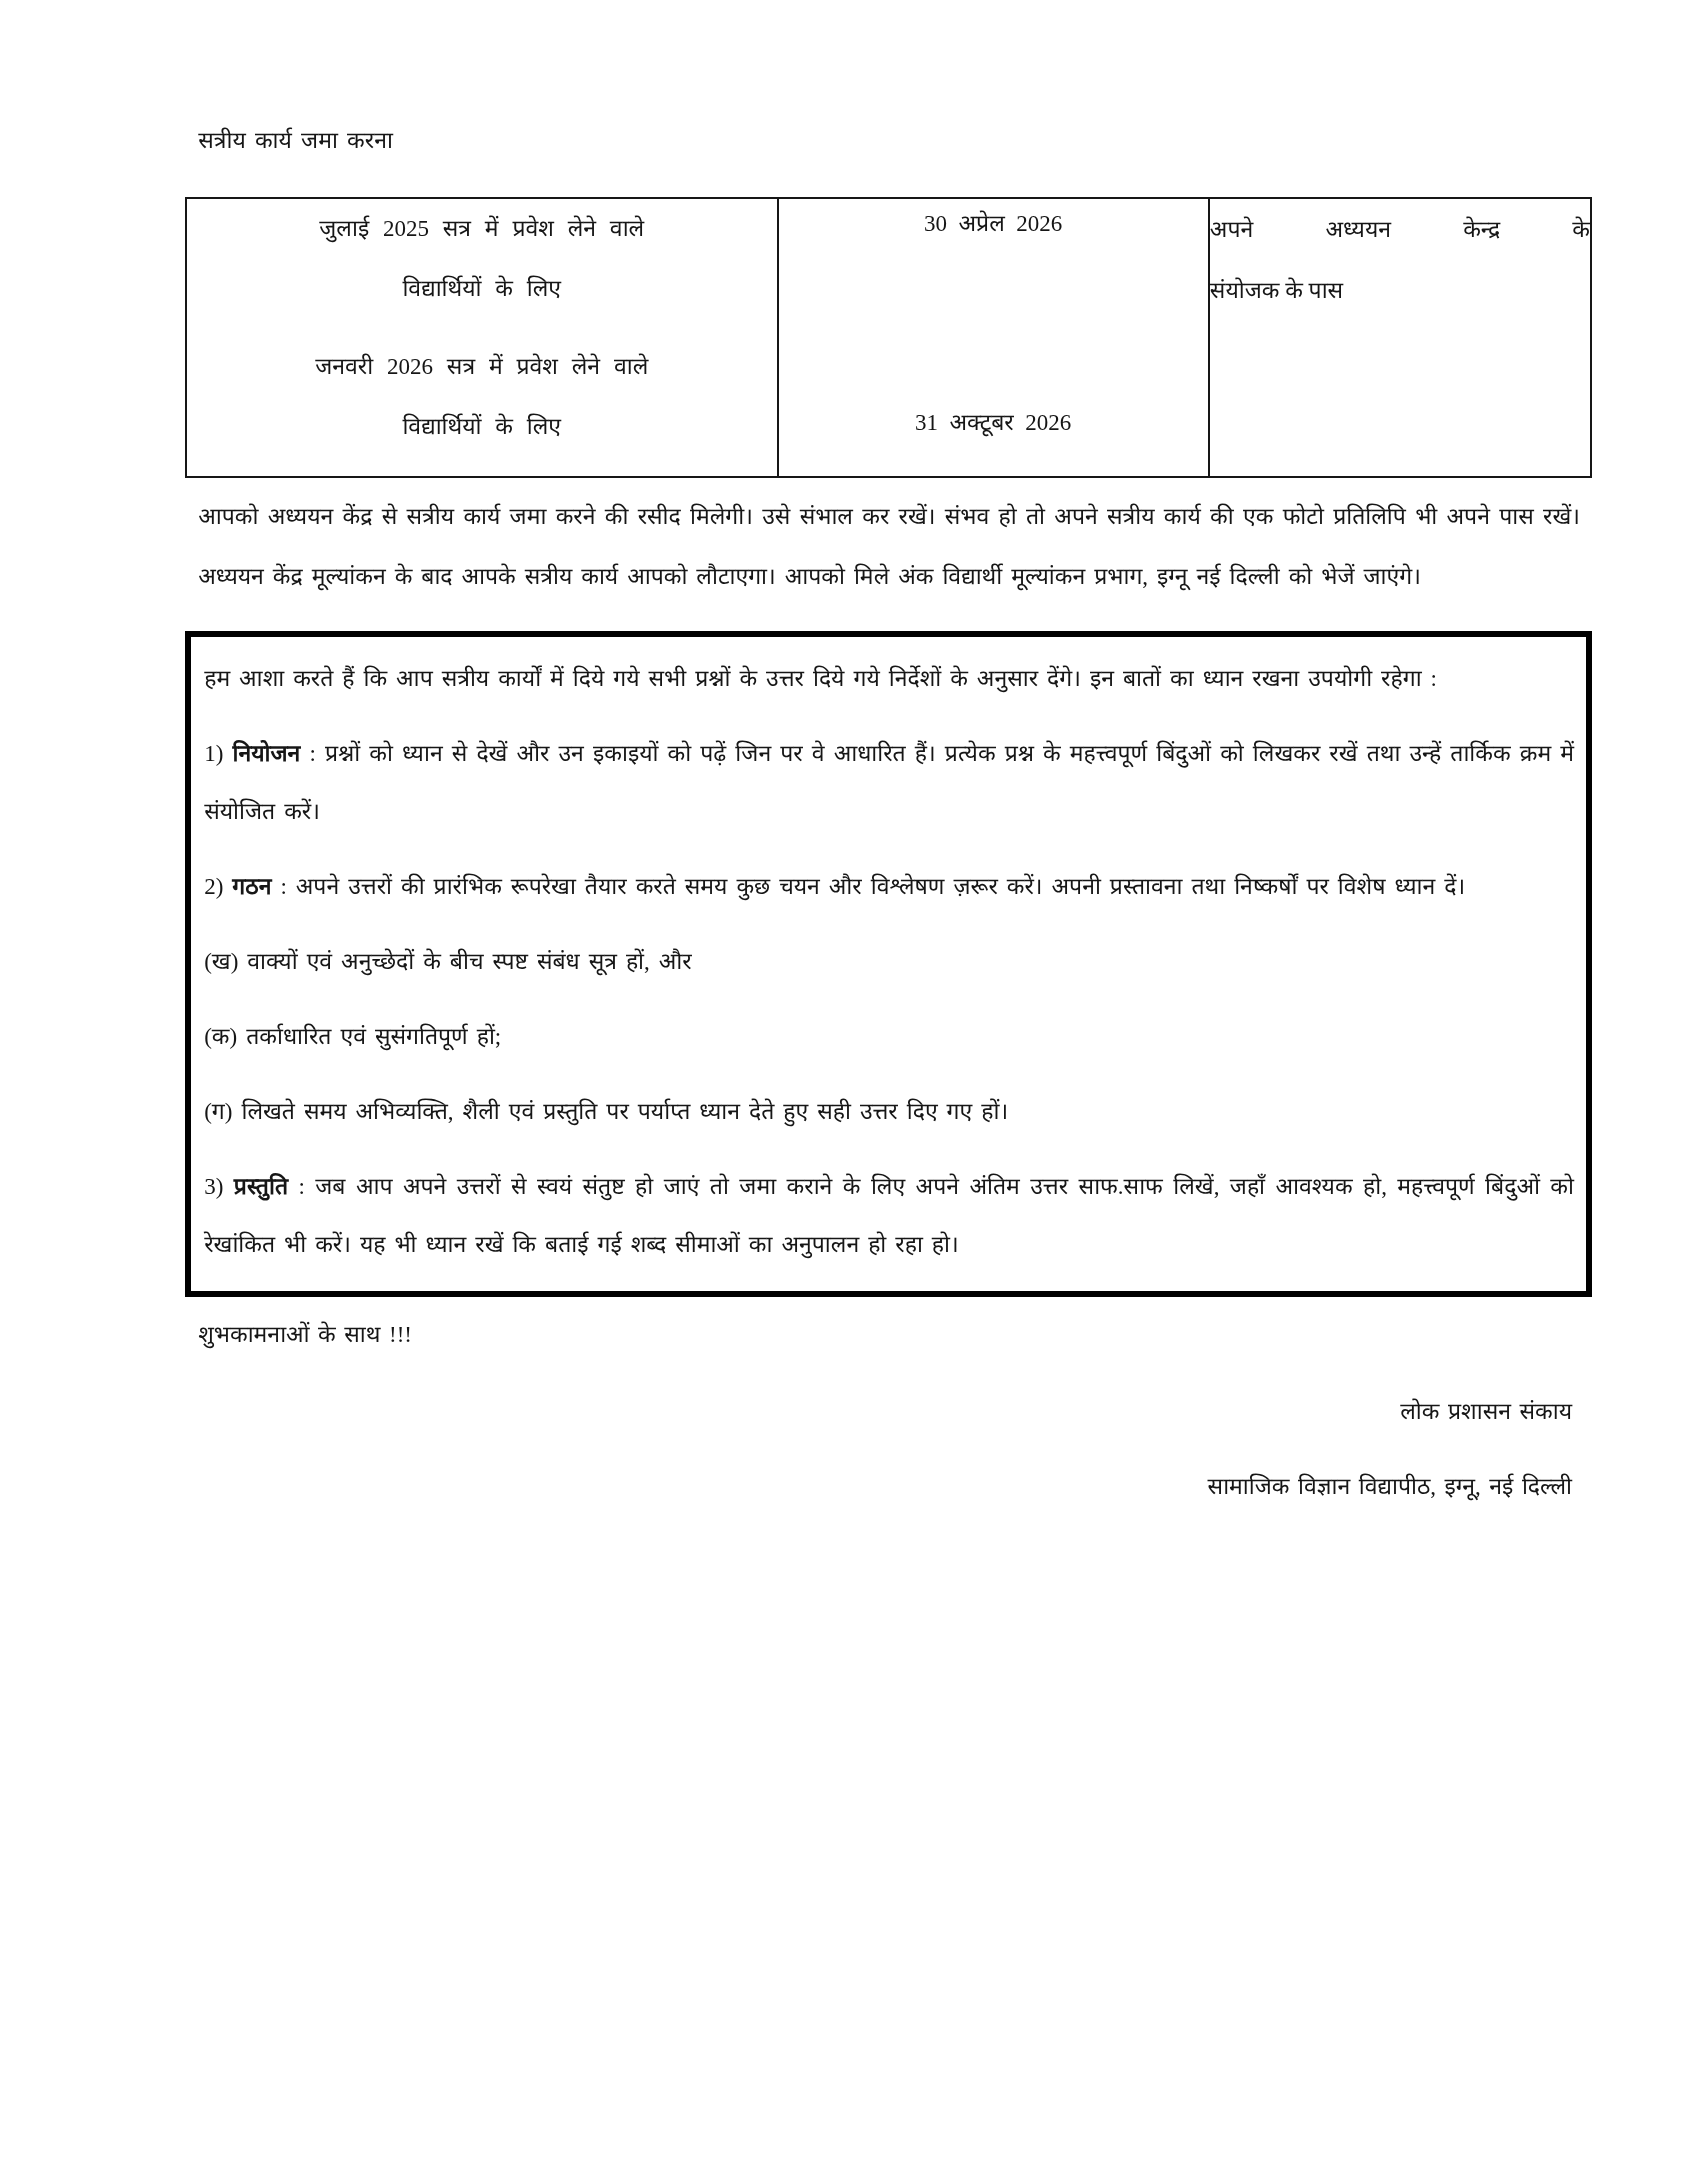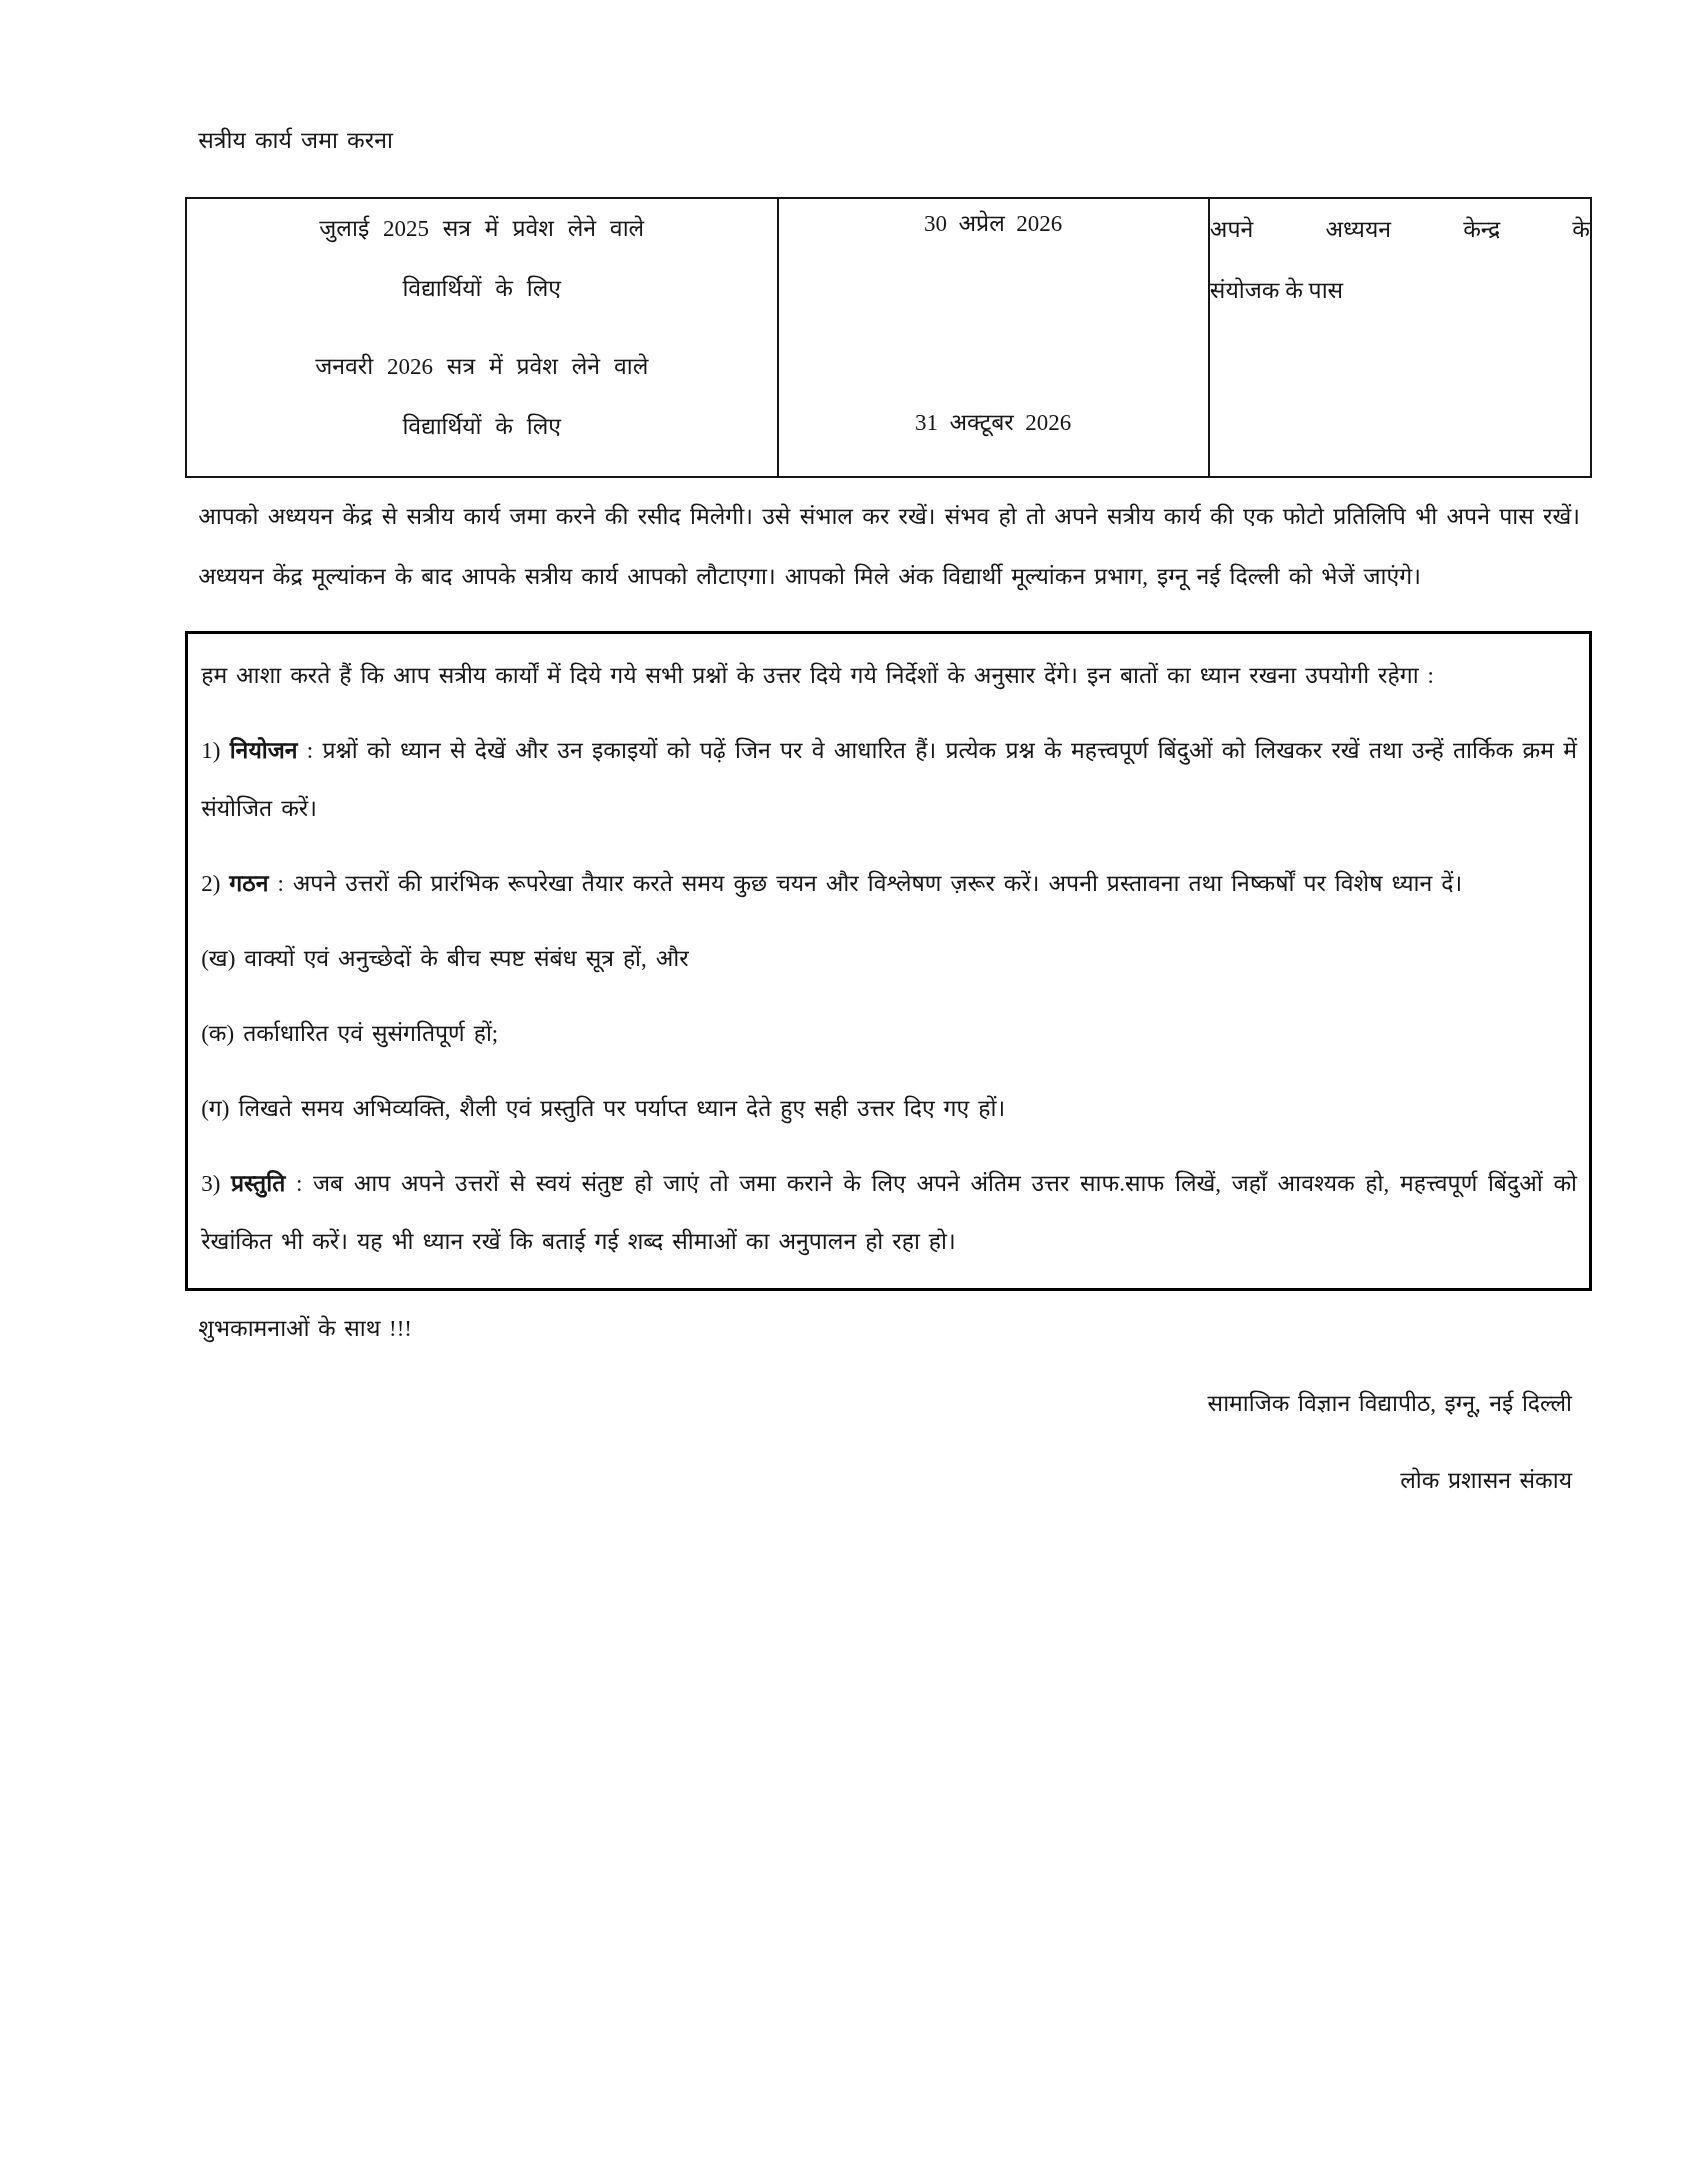--- a/index.html
+++ b/index.html
@@ -71,21 +71,21 @@
   
   .para {
     margin: 9.3px 0 0 0;
     padding: 0 12px 0 13.2px;
     text-align: justify;
     line-height: 60px;
     word-spacing: 0.14em;
   }
   .ibox {
     margin-top: 24px;
-    border: 3px solid #000000;
+    border: 6px solid #000000;
     padding: 13.2px 12px 17px 13.2px;
   }
   .bp {
     margin: 0 0 17px 0;
     line-height: 58px;
     word-spacing: 0.14em;
   }
   .bp:last-child { margin-bottom: 0; }
   .just { text-align: justify; }
   .term { font-weight: bold; }
@@ -155,18 +155,18 @@
       <p class="bp"><span>(ख)</span> <span>वाक्यों एवं अनुच्छेदों के बीच स्पष्ट संबंध सूत्र हों, और</span></p>
 
       <p class="bp"><span>(क)</span> <span>तर्काधारित एवं सुसंगतिपूर्ण हों;</span></p>
 
       <p class="bp"><span>(ग)</span> <span>लिखते समय अभिव्यक्ति, शैली एवं प्रस्तुति पर पर्याप्त ध्यान देते हुए सही उत्तर दिए गए हों।</span></p>
 
       <p class="bp just"><span>3)</span> <span class="term">प्रस्तुति</span><span> : </span><span>जब आप अपने उत्तरों से स्वयं संतुष्ट हो जाएं तो जमा कराने के लिए अपने अंतिम उत्तर साफ.साफ लिखें, जहाँ आवश्यक हो, महत्त्वपूर्ण बिंदुओं को रेखांकित भी करें। यह भी ध्यान रखें कि बताई गई शब्द सीमाओं का अनुपालन हो रहा हो।</span></p>
     </div>
 
     <p class="wishes">शुभकामनाओं के साथ !!!</p>
+    <p class="sig">लोक प्रशासन संकाय</p>
     <p class="sig school">सामाजिक विज्ञान विद्यापीठ, इग्नू, नई दिल्ली</p>
-    <p class="sig">लोक प्रशासन संकाय</p>
 
   </div>
 </div>
 
 
 </body></html>

